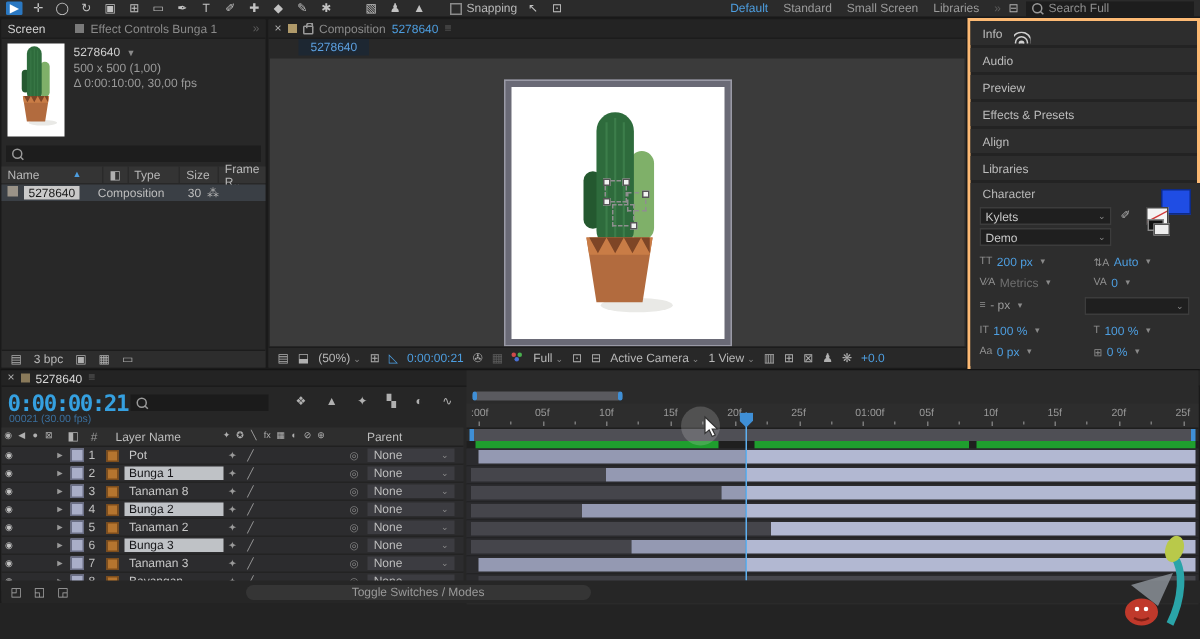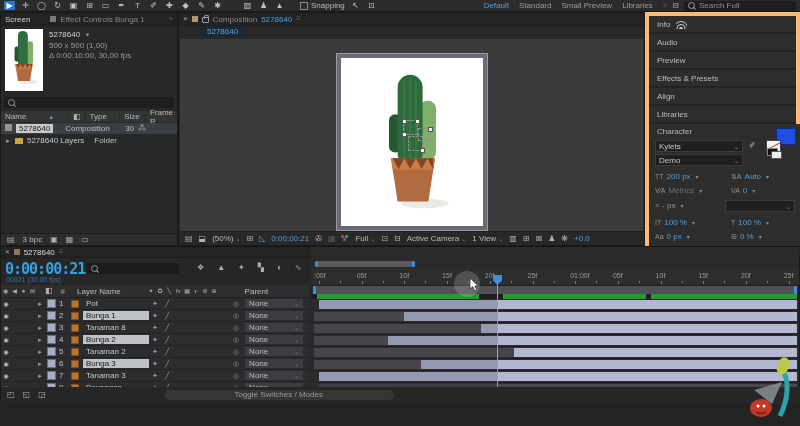--- a/index.html
+++ b/index.html
@@ -54,21 +54,21 @@
   #artboard{width:100%;height:100%;background:#ffffff;position:relative;overflow:hidden;}
   .selbox{position:absolute;border:1px dashed #8f8f8f;background:transparent;}
   .handle{position:absolute;width:3px;height:3px;background:#f2f2f2;border:1px solid #555;}
   #compbar{position:absolute;left:0;bottom:0;width:465px;height:14px;background:#282828;border-top:1px solid #1c1c1c;display:flex;align-items:center;gap:6px;padding:0 6px;box-sizing:border-box;}
   .chdots{position:relative;width:8px;height:7px;display:inline-block;}
   .chdots i{position:absolute;width:3px;height:3px;border-radius:50%;}
   .chdots i:nth-child(1){background:#d04a4a;left:0;top:0;}
   .chdots i:nth-child(2){background:#49b04e;left:4px;top:0;}
   .chdots i:nth-child(3){background:#4a6fd0;left:2px;top:3px;}
   
-  #rightcol{left:645px;top:12px;width:155px;height:234px;background:#232323;border:4px solid #fdba74;}
+  #rightcol{left:645px;top:12px;width:155px;height:234px;background:#232323;border:2px solid #fdba74;}
   .cpanel{height:16px;background:#2d2d2d;margin-bottom:2px;display:flex;align-items:center;padding:0 8px;color:#bdbdbd;}
   #charpanel{position:absolute;left:0;top:108px;width:153px;height:124px;background:#2d2d2d;}
   #charhead{height:14px;display:flex;align-items:center;justify-content:space-between;padding:0 8px;}
   .sel{background:#1f1f1f;border:1px solid #3c3c3c;height:10px;display:flex;align-items:center;justify-content:space-between;padding:0 3px;color:#c8c8c8;}
   .crow{position:absolute;display:flex;align-items:center;gap:3px;}
   .cicon{color:#8f8f8f;font-size:7px;}
   #fillsw{position:absolute;right:6px;top:4px;width:30px;height:24px;}
   #fillcolor{position:absolute;right:0;top:0;width:18px;height:15px;background:#1f4de4;border:1px solid #0d2a86;}
   #strokecolor{position:absolute;left:0;bottom:0;width:13px;height:10px;background:#f4f4f4;border:1px solid #444;overflow:hidden;}
   #strokecolor::after{content:"";position:absolute;left:-2px;top:4px;width:20px;height:1px;background:#d03a3a;transform:rotate(-28deg);}
@@ -180,21 +180,21 @@
       <span class="box"></span>
       <span>Snapping</span>
     </span>
     <span id="snapopts" class="flex" style="gap:5px">
         <span class="tool">↖</span>
         <span class="tool">⊡</span>
       </span>
     <span id="workspaces" class="flex" style="margin-left:auto">
         <span class="ws active">Default</span>
         <span class="ws">Standard</span>
-        <span class="ws">Small Preview</span>
+        <span class="ws">Small Screen</span>
         <span class="ws">Libraries</span>
       </span>
     <span class="icon dim">»</span>
     <span class="icon">⊟</span>
     <span id="searchhelp">
       <span class="mag"></span>
       <span style="color:#8f8f8f">Search Full</span>
     </span>
   </div>
 
@@ -232,26 +232,20 @@
       <span class="pcol" style="width:34px">Type</span>
       <span class="pcol" style="width:22px">Size</span>
       <span class="pcol" style="width:30px;border-right:none">Frame R..</span>
     </div>
     <div id="prow1" class="prow">
       <span class="cell"><span class="compicon"></span></span>
       <span class="namefield">5278640</span>
       <span class="cell" style="margin-left:8px;width:52px;color:#bdbdbd">Composition</span>
       <span class="cell" style="color:#bdbdbd">30</span>
       <span class="icon">⁂</span>
-    </div>
-    <div id="prow2" class="prow">
-      <span class="cell" style="color:#9a9a9a;font-size:6px">►</span>
-      <span class="foldicon"></span>
-      <span class="cell" style="color:#c8c8c8">5278640 Layers</span>
-      <span class="cell" style="margin-left:2px;color:#bdbdbd">Folder</span>
     </div>
     <div id="proj-bottom">
       <span class="icon">▤</span>
       <span>3 bpc</span>
       <span class="icon">▣</span>
       <span class="icon">▦</span>
       <span class="icon">▭</span>
     </div>
   </div>
 

